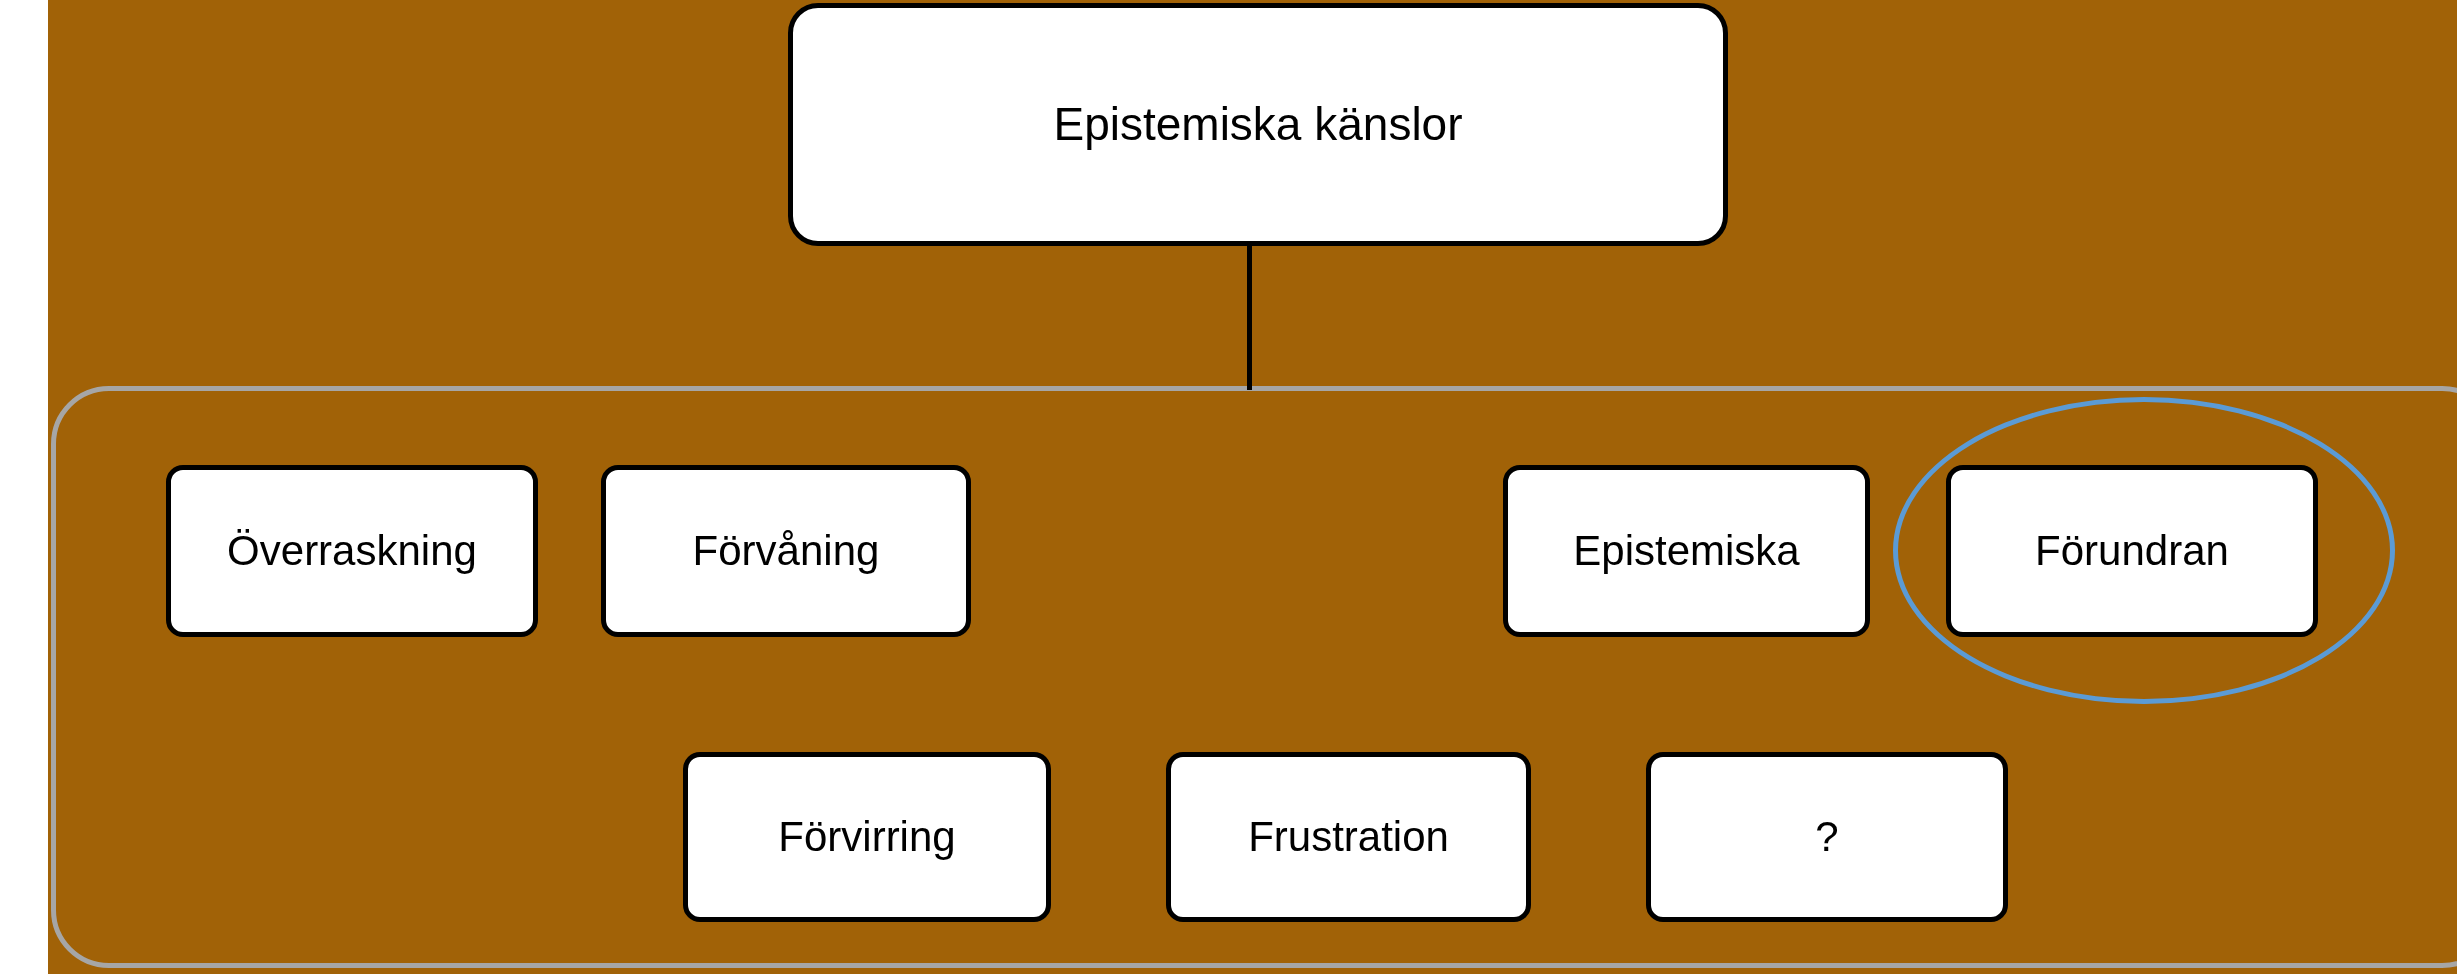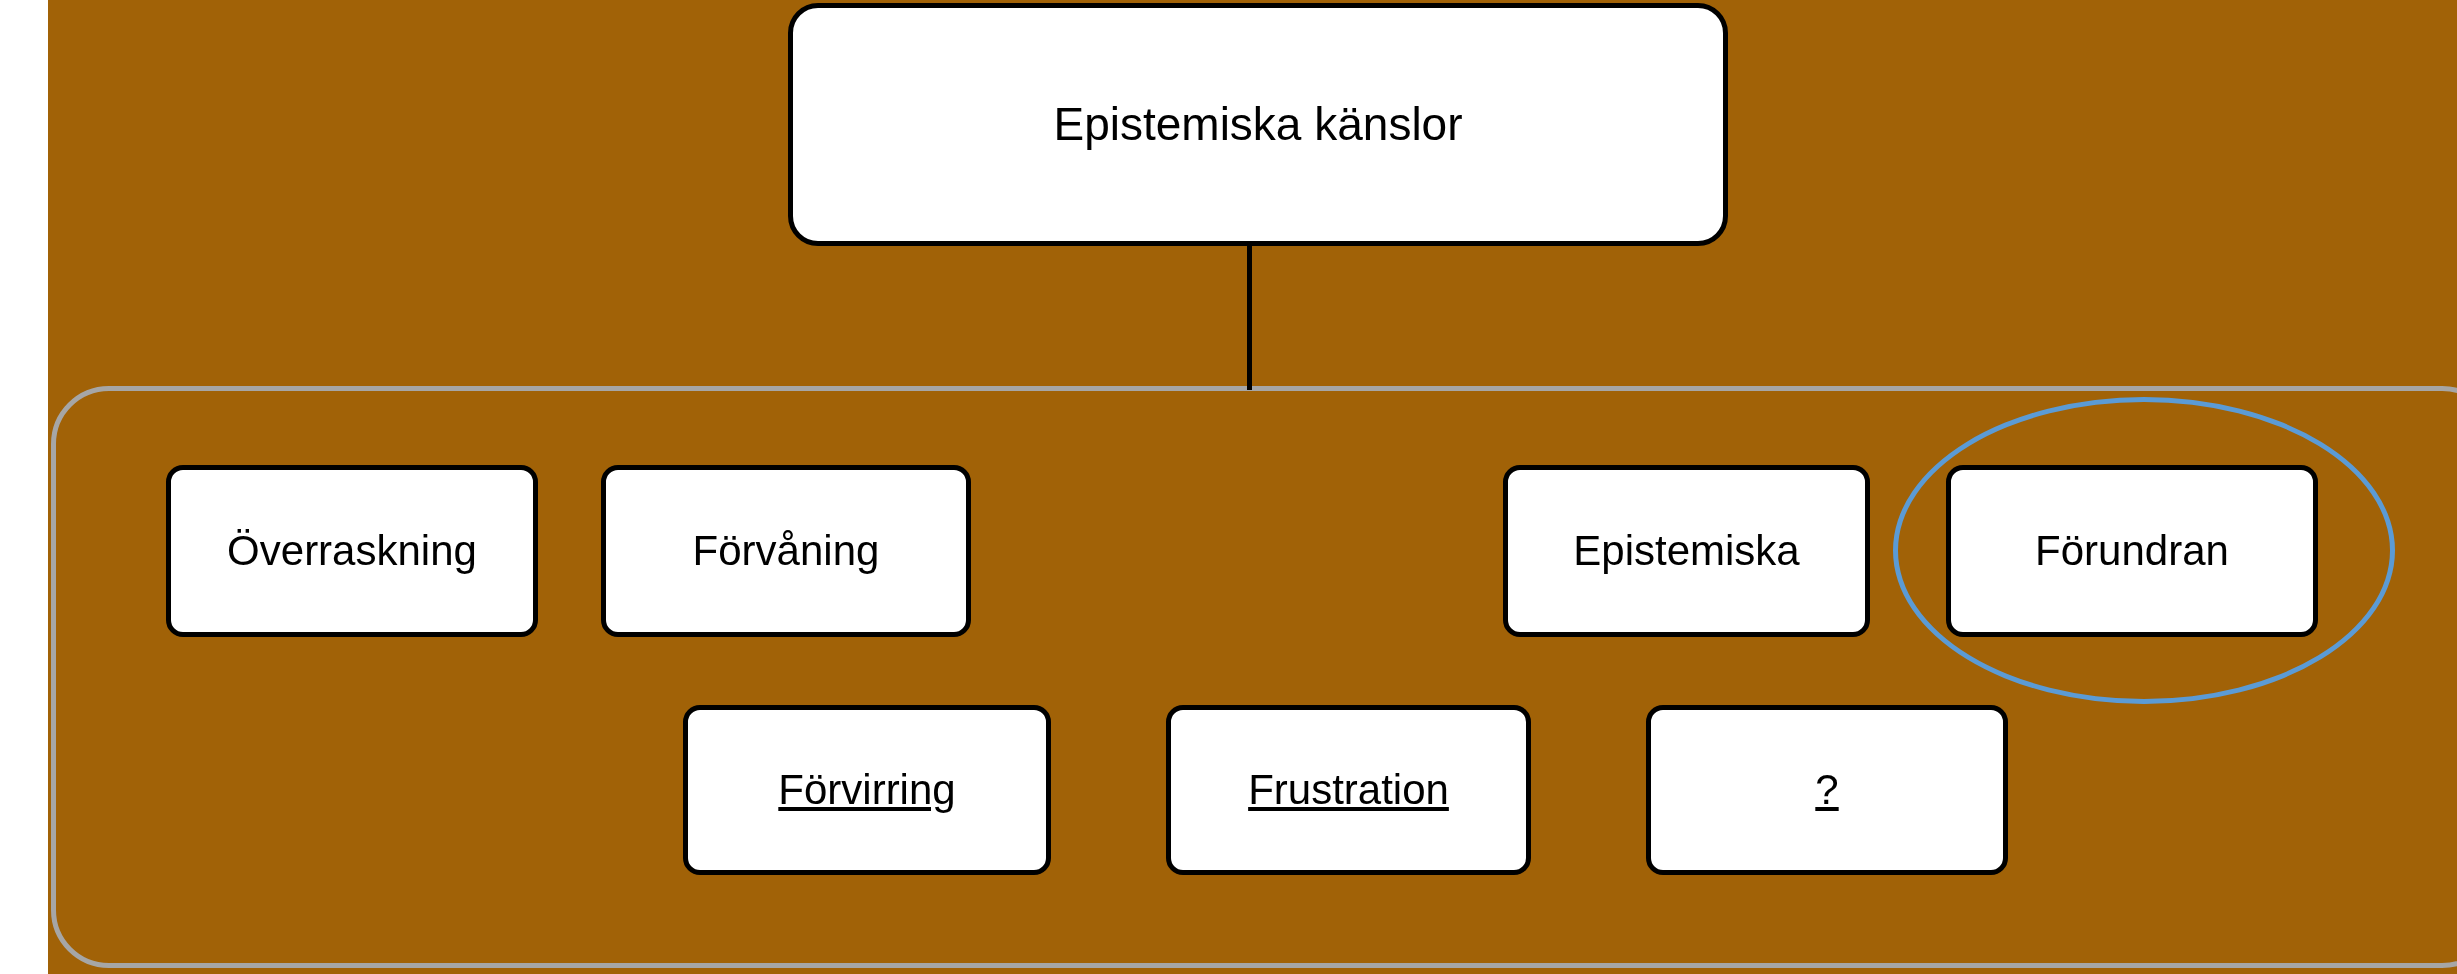--- a/index.html
+++ b/index.html
@@ -93,24 +93,23 @@
     font-size: 42px;
   }
   #node-overraskning { left: 118px;  width: 372px; }
   #node-forvaning    { left: 553px;  width: 370px; }
   #node-intresse     { left: 1010px; width: 368px; }
   #node-nyfikenhet   { left: 1455px; width: 367px; }
   #node-forundran    { left: 1898px; width: 372px; }
 
   
   .row2 {
-    top: 705px;
+    top: 752px;
     height: 170px;
     font-size: 42px;
-    text-decoration: underline;
   }
   #node-forvirring  { left: 635px;  width: 368px; }
   #node-frustration { left: 1118px; width: 365px; }
   #node-unknown     { left: 1598px; width: 362px; }
 </style>
 </head>
 <body>
 
 <div id="canvas">
 

